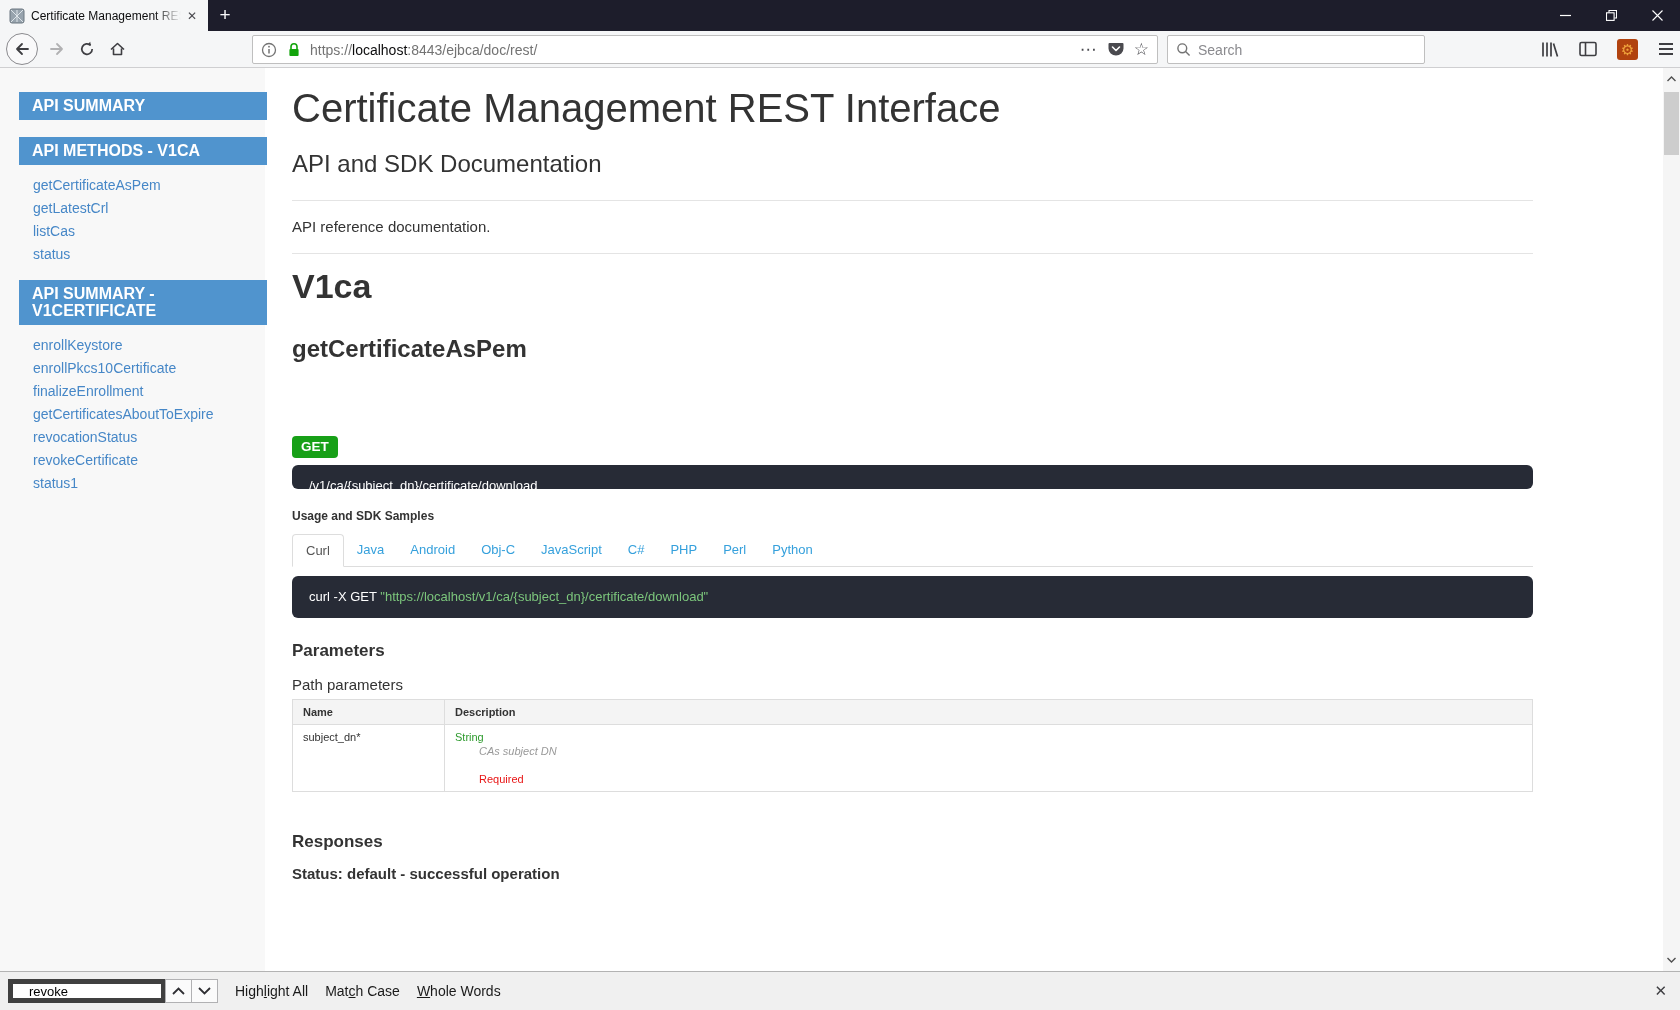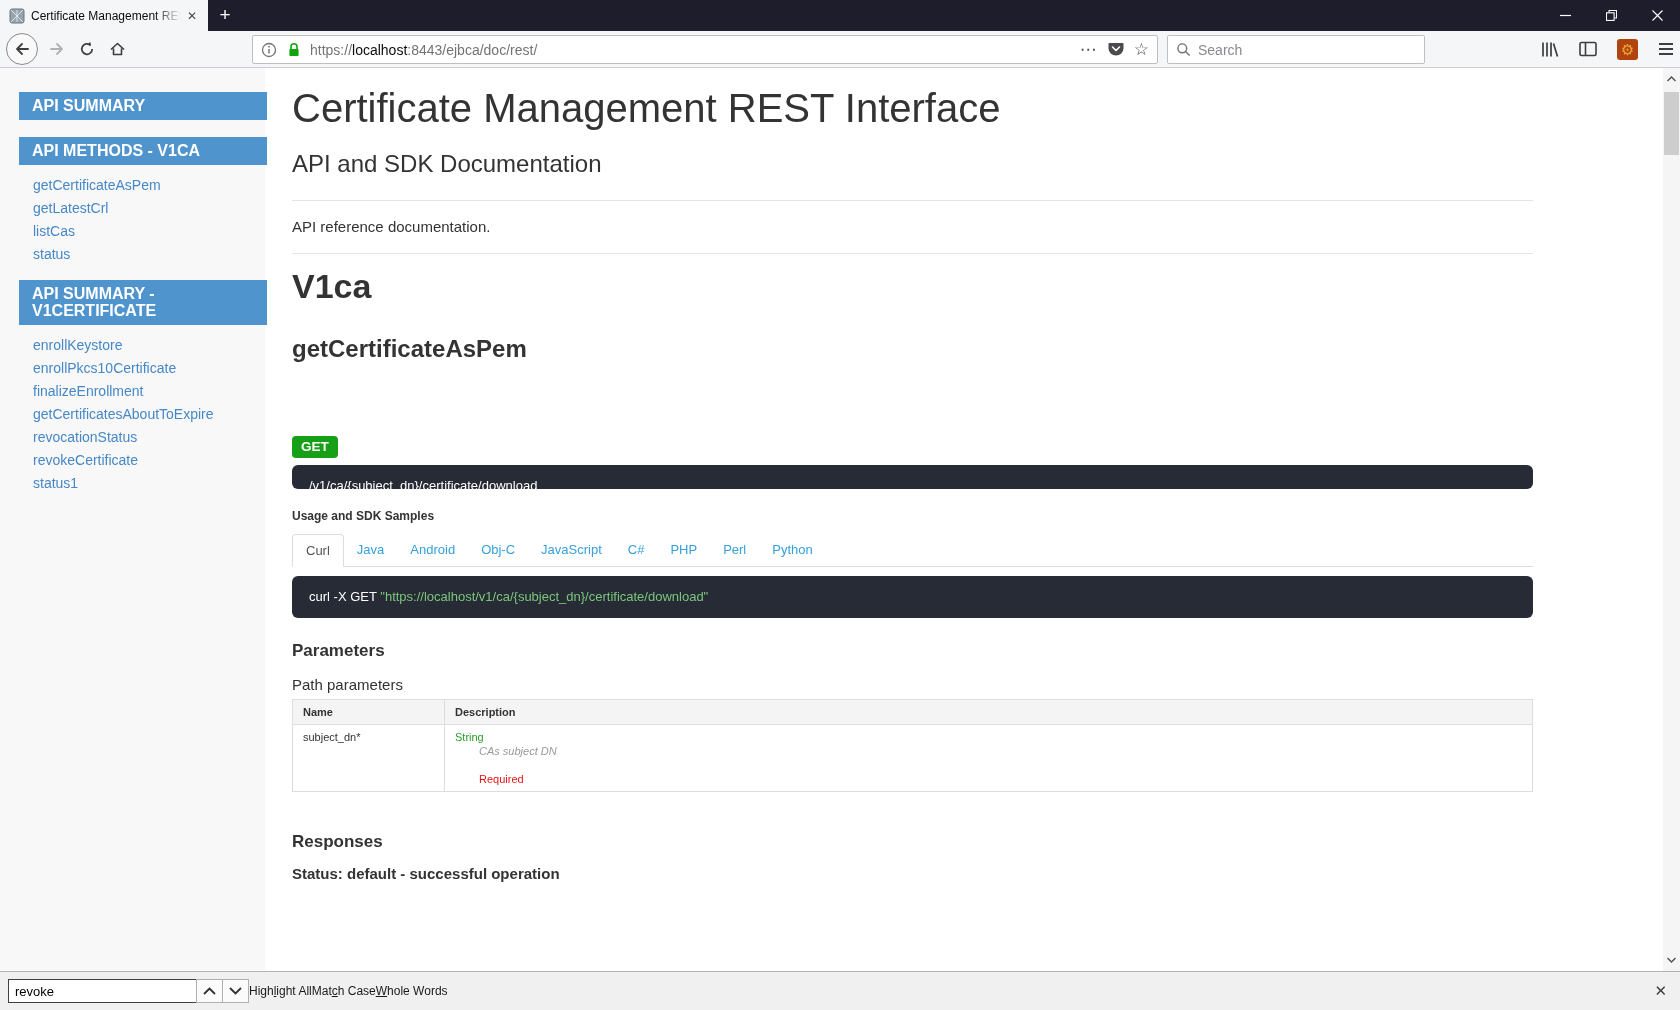--- a/index.html
+++ b/index.html
@@ -75,23 +75,23 @@
   .status-line { font-size:15px; font-weight:bold; margin-top:13px; }
 
   
   .scrollbar { position:absolute; right:0; top:68px; bottom:39px; width:17px; background:#f5f5f5; }
   .scroll-arrow { position:absolute; left:0; width:17px; height:18px; display:flex; align-items:center; justify-content:center; color:#505050; }
   .scroll-up { top:2px; } .scroll-down { bottom:2px; }
   .scroll-thumb { position:absolute; left:1px; top:24px; width:15px; height:63px; background:#cdcdcd; }
 
   
   .findbar { position:absolute; left:0; right:0; bottom:0; height:39px; background:#f0f0f0; border-top:1px solid #b3b3b3; display:flex; align-items:center; padding-left:8px; }
-  .find-input { width:189px; height:24px; border:1px solid #404040; background:#fff; font-size:13px; padding:0 6px; font-family:"Liberation Sans",sans-serif; outline:none; }
+  .find-input { width:158px; height:24px; border:5px solid #404040; background:#fff; font-size:13px; padding:0 16px; font-family:"Liberation Sans",sans-serif; outline:none; }
   .find-btn { width:27px; height:24px; background:#fbfbfb; border:1px solid #b1b1b3; margin-left:-1px; display:flex; align-items:center; justify-content:center; }
-  .find-label { font-size:12px; color:#1a1a1a; }
+  .find-label { font-size:14px; color:#1a1a1a; margin-left:17px; }
   .find-label .key { text-decoration:underline; }
   .find-close { position:absolute; right:13px; font-size:15px; color:#3e3e42; }
 </style>
 </head>
 <body>
 
 <div class="window">
 
   <div class="titlebar">
     <div class="tab">

